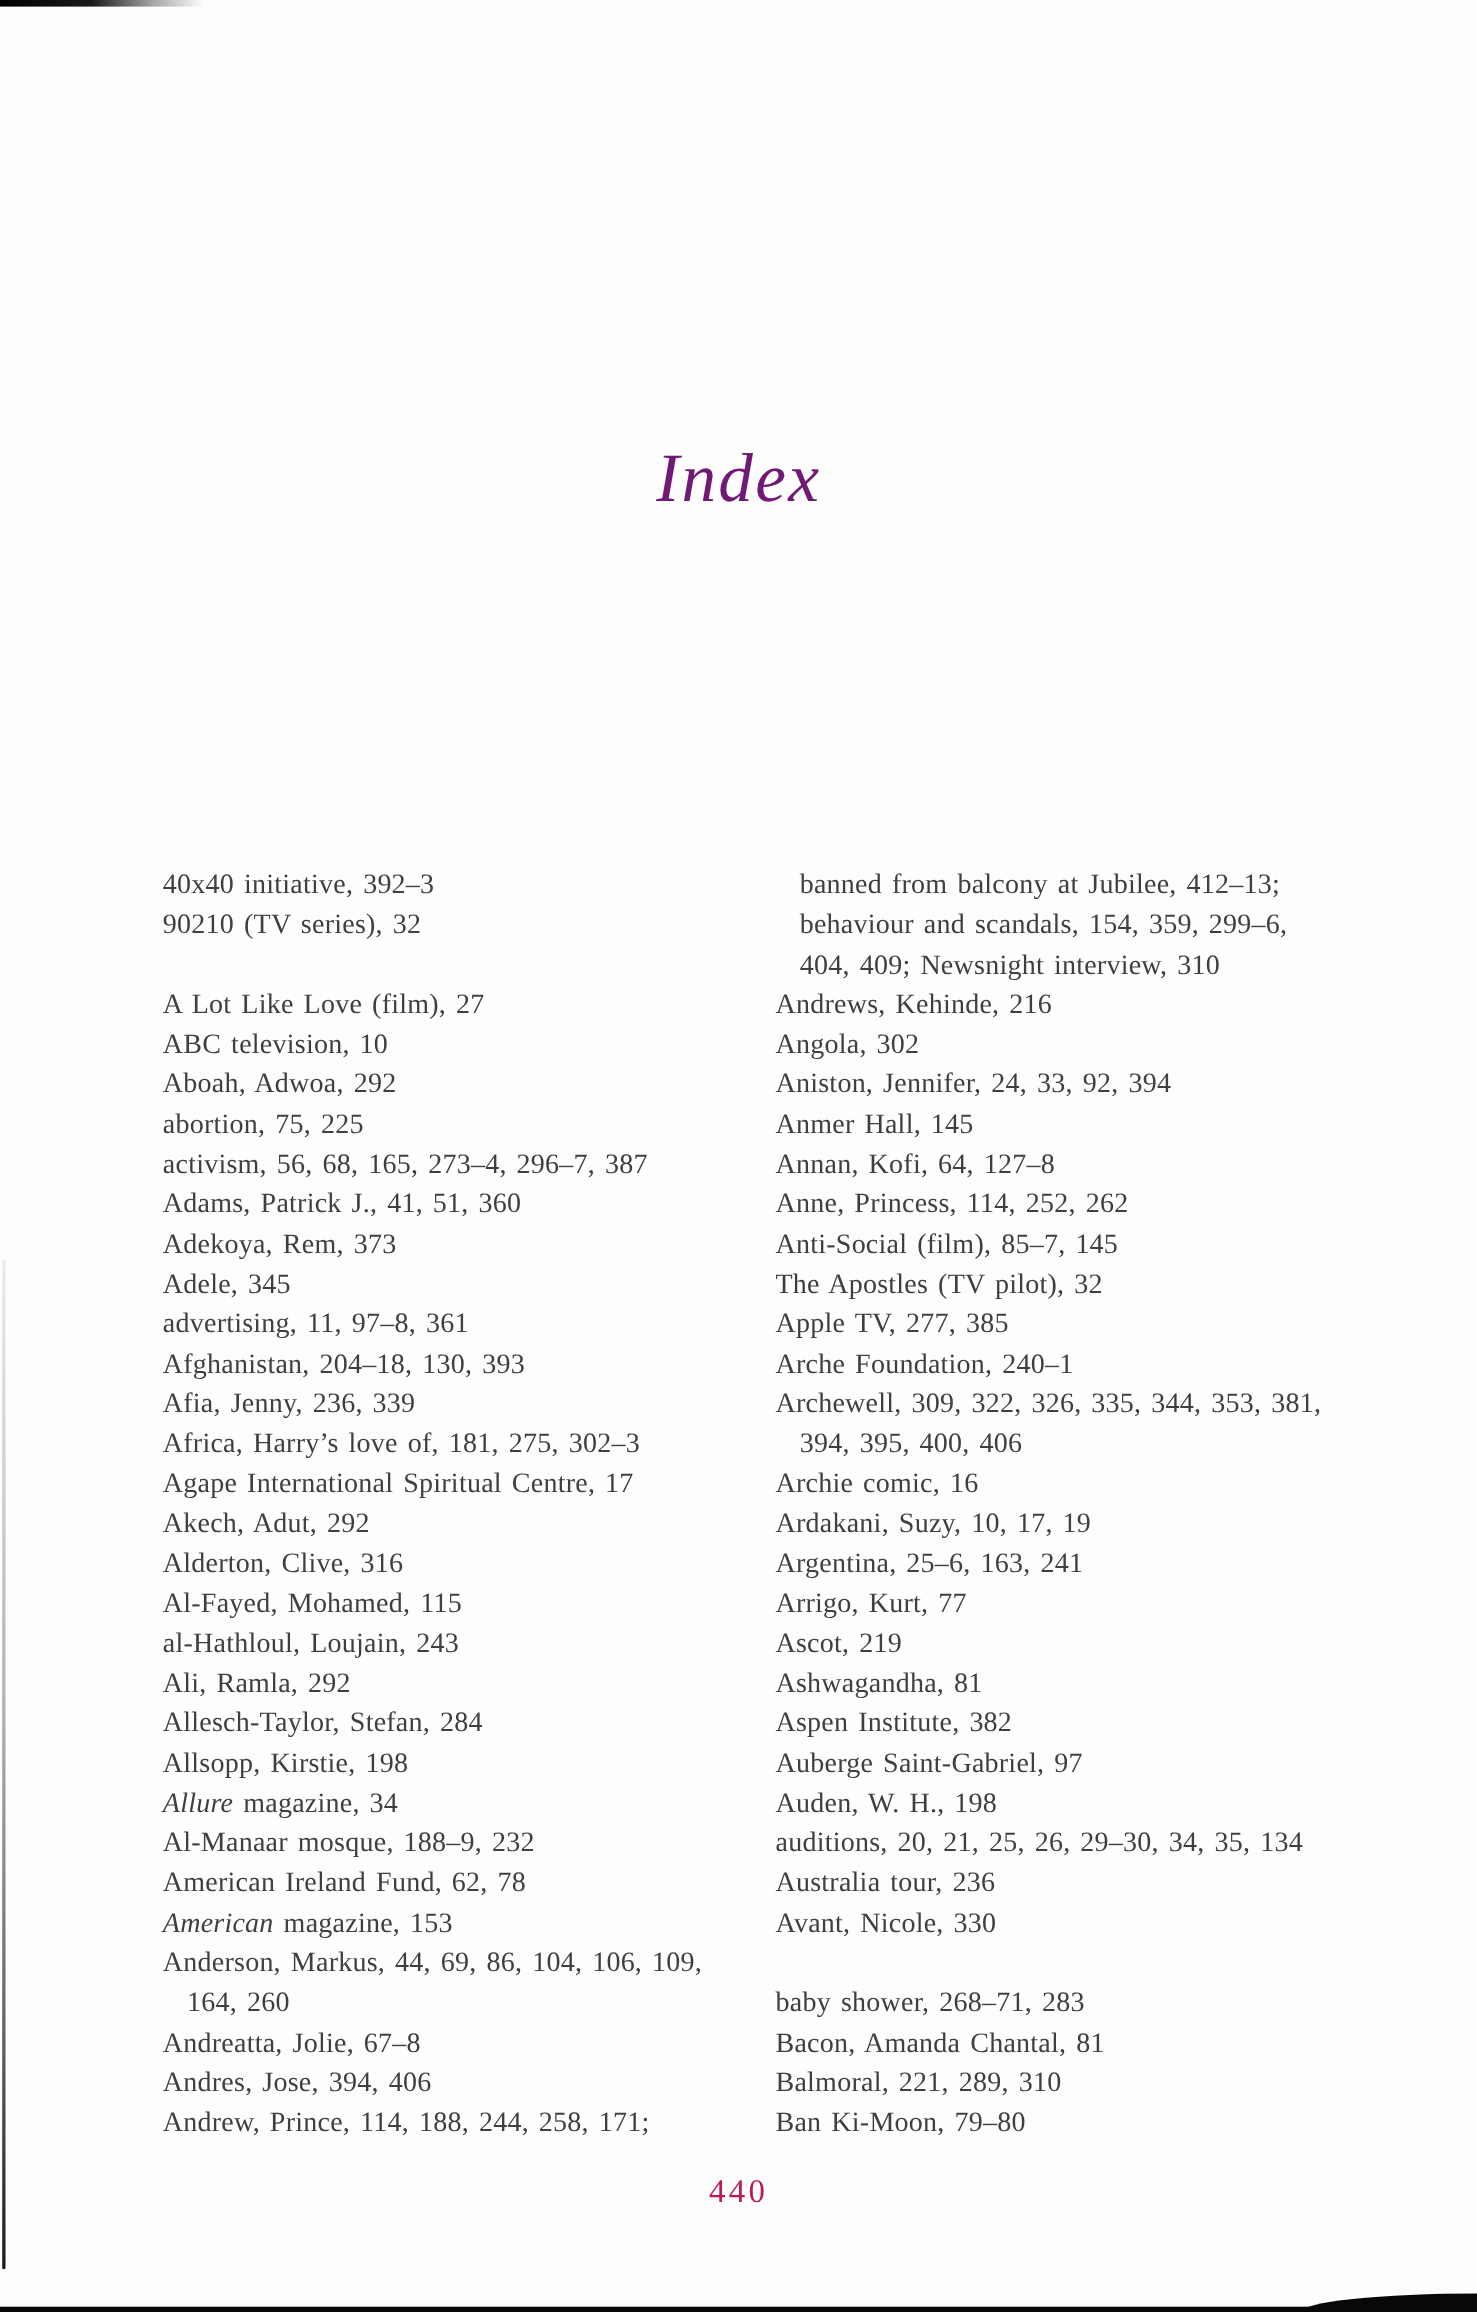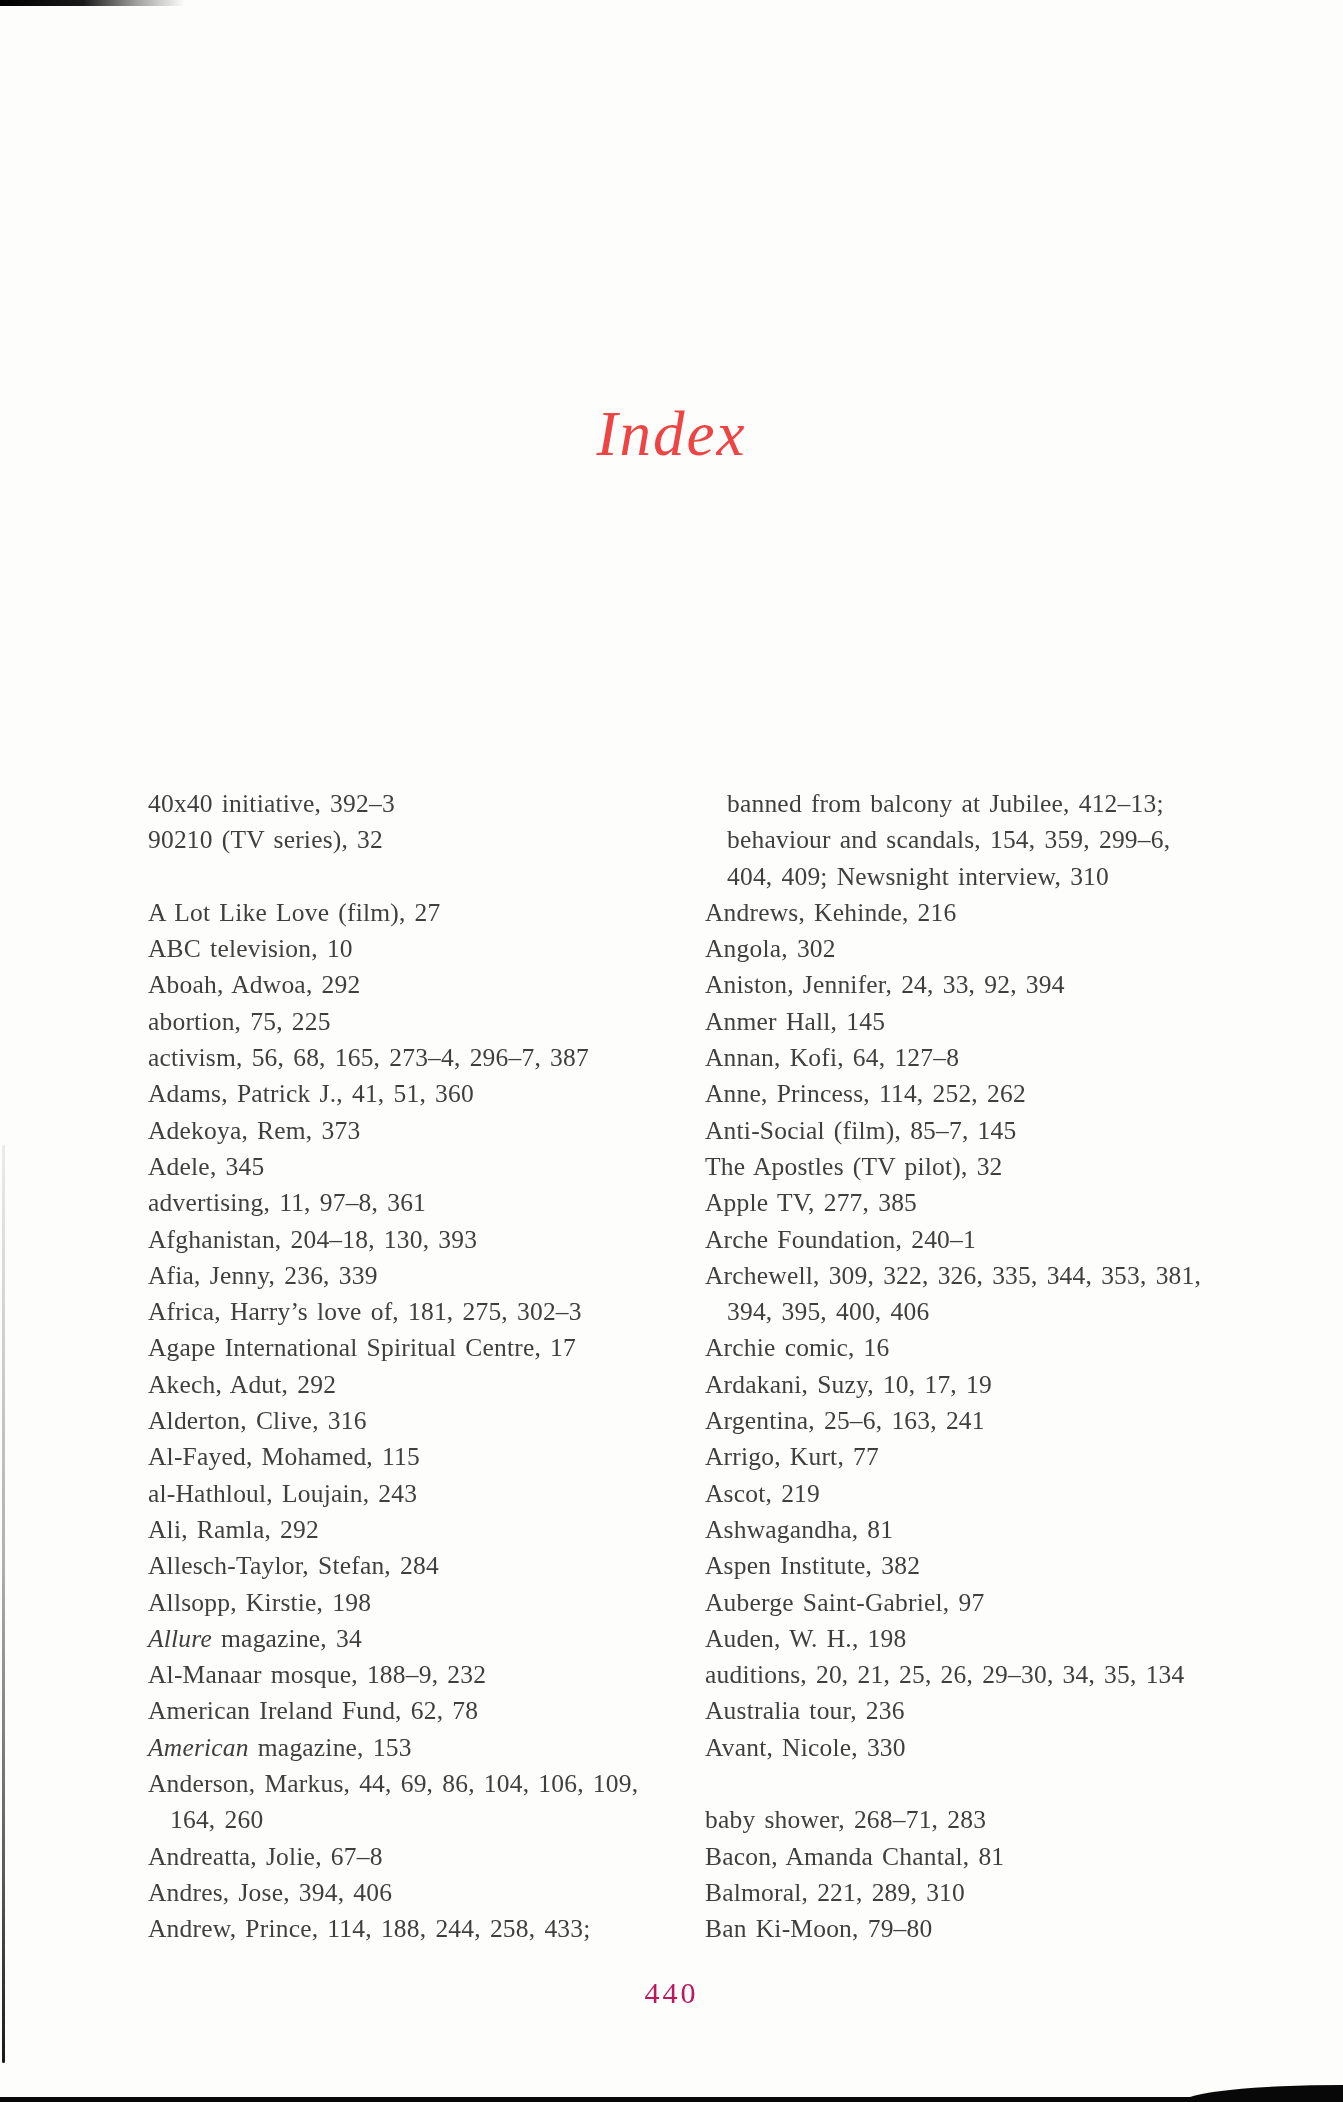--- a/index.html
+++ b/index.html
@@ -16,21 +16,21 @@
     position: absolute;
     top: 398px;
     left: 0;
     width: 100%;
     margin: 0;
     text-align: center;
     font-style: italic;
     font-weight: normal;
     font-size: 63px;
     letter-spacing: 2px;
-    color: #ef4444;
+    color: #701a75;
   }
   .columns {
     position: absolute;
     top: 786px;
     left: 148px;
     right: 53px;
     display: flex;
   }
   .col { white-space: nowrap; }
   .col-left  { width: 557px; flex: none; }
@@ -121,21 +121,21 @@
         <div class="index-line"><span>Allesch-Taylor, Stefan, 284</span></div>
         <div class="index-line"><span>Allsopp, Kirstie, 198</span></div>
         <div class="index-line"><span class="it">Allure</span><span> magazine, 34</span></div>
         <div class="index-line"><span>Al-Manaar mosque, 188–9, 232</span></div>
         <div class="index-line"><span>American Ireland Fund, 62, 78</span></div>
         <div class="index-line"><span class="it">American</span><span> magazine, 153</span></div>
         <div class="index-line"><span>Anderson, Markus, 44, 69, 86, 104, 106, 109,</span></div>
         <div class="index-line indent"><span>164, 260</span></div>
         <div class="index-line"><span>Andreatta, Jolie, 67–8</span></div>
         <div class="index-line"><span>Andres, Jose, 394, 406</span></div>
-        <div class="index-line"><span>Andrew, Prince, 114, 188, 244, 258, 433;</span></div>
+        <div class="index-line"><span>Andrew, Prince, 114, 188, 244, 258, 171;</span></div>
       </div>
     <div class="col col-right">
         <div class="index-line indent"><span>banned from balcony at Jubilee, 412–13;</span></div>
         <div class="index-line indent"><span>behaviour and scandals, 154, 359, 299–6,</span></div>
         <div class="index-line indent"><span>404, 409; Newsnight interview, 310</span></div>
         <div class="index-line"><span>Andrews, Kehinde, 216</span></div>
         <div class="index-line"><span>Angola, 302</span></div>
         <div class="index-line"><span>Aniston, Jennifer, 24, 33, 92, 394</span></div>
         <div class="index-line"><span>Anmer Hall, 145</span></div>
         <div class="index-line"><span>Annan, Kofi, 64, 127–8</span></div>

